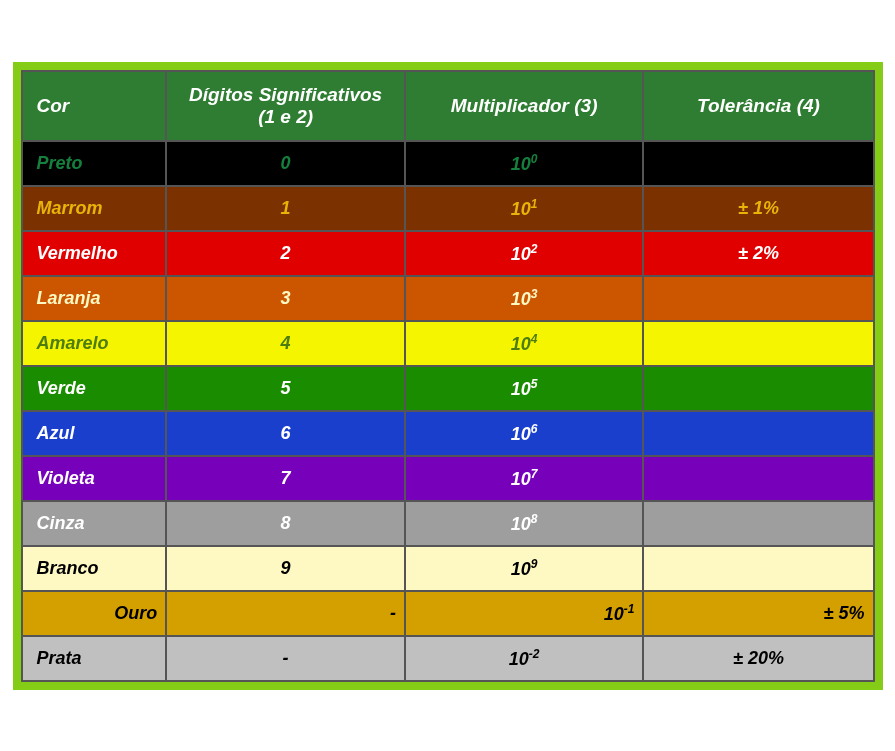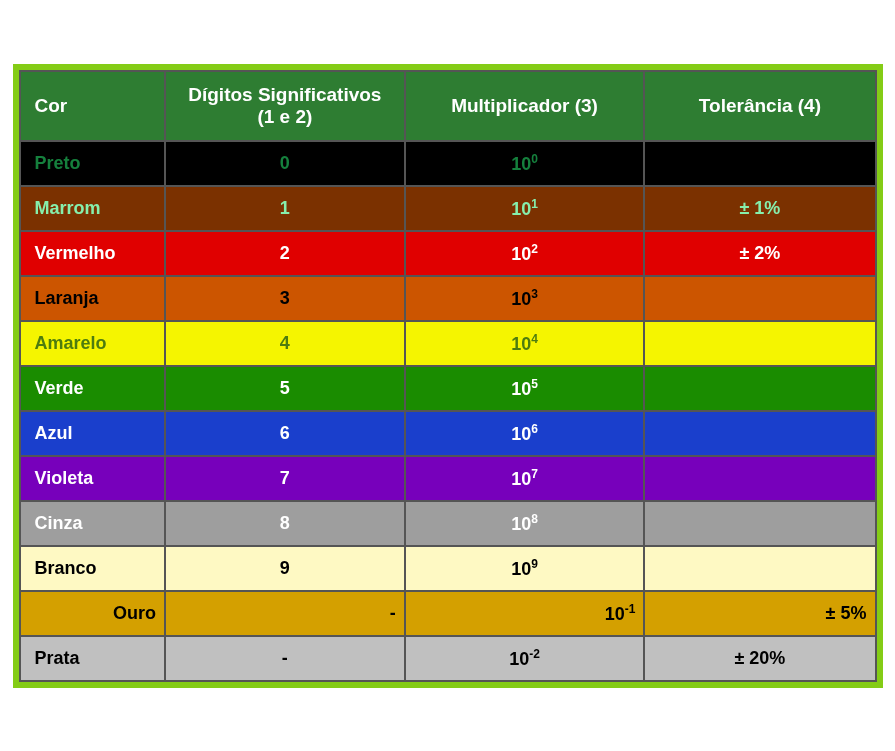--- a/index.html
+++ b/index.html
@@ -5,23 +5,24 @@
     * { margin: 0; padding: 0; box-sizing: border-box; }
     body {
       background: #fff;
       display: flex;
       justify-content: center;
       align-items: center;
       min-height: 100vh;
       font-family: Arial, sans-serif;
     }
     .table-wrapper {
-      border: 6px solid #84cc16;
+      border: 8px solid #84cc16;
       border-collapse: collapse;
       width: 870px;
+      font-style: italic;
     }
     table {
       width: 100%;
       border-collapse: collapse;
     }
     th, td {
       border: 2px solid #555;
       text-align: center;
       padding: 10px 8px;
       font-size: 18px;
@@ -42,24 +43,24 @@
       width: 28%;
     }
     .col-mult {
       width: 28%;
     }
     .col-tol {
       width: 27%;
     }
     
     .row-preto td { background-color: #000; color: #15803d; }
-    .row-marrom td { background-color: #7B3100; color: #86efac; }
+    .row-marrom td { background-color: #7B3100; color: #eab308; }
     .row-marrom td.col-mult { background-color: #7B3100; }
     .row-vermelho td { background-color: #e00000; color: #fff; }
-    .row-laranja td { background-color: #cc5500; color: #000000; }
+    .row-laranja td { background-color: #cc5500; color: #fef9c3; }
     .row-amarelo td { background-color: #f5f500; color: #4d7c0f; }
     .row-verde td { background-color: #1a8c00; color: #fff; }
     .row-azul td { background-color: #1a3fcc; color: #fff; }
     .row-violeta td { background-color: #7700bb; color: #fff; }
     .row-cinza td { background-color: #9e9e9e; color: #fff; }
     .row-branco td { background-color: #fef9c3; color: #000; }
     .row-ouro td { background-color: #d4a000; color: #000; text-align: right; }
     .row-prata td { background-color: #c0c0c0; color: #000; }
     .row-semcor td { background-color: #e8e8e8; color: #000; }
 

